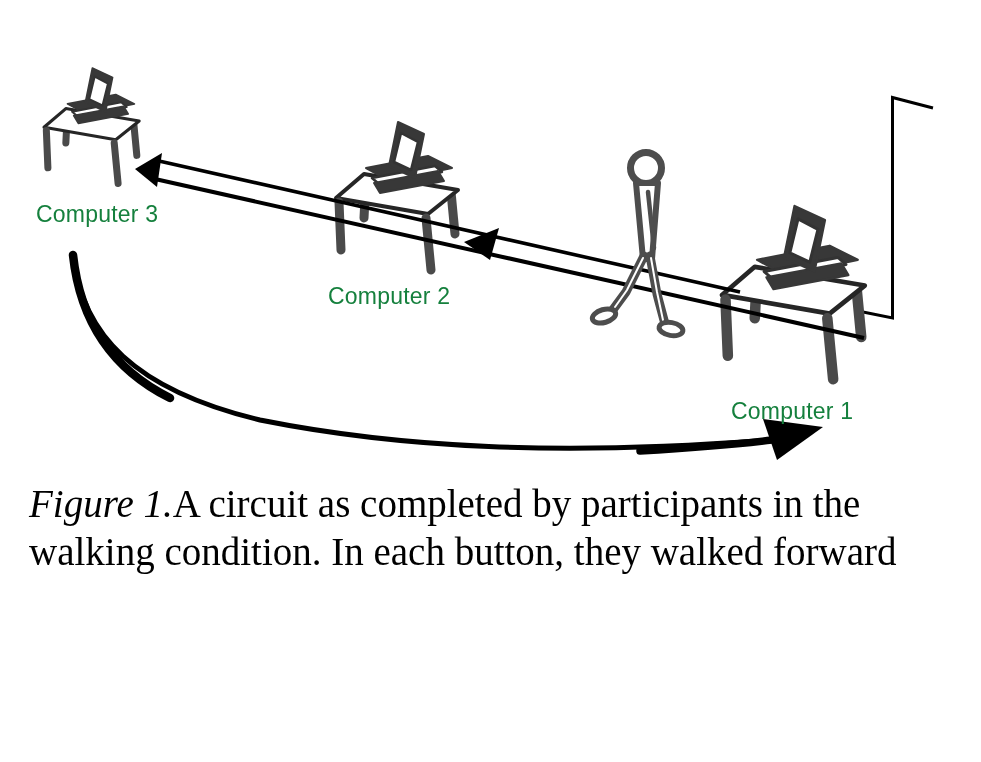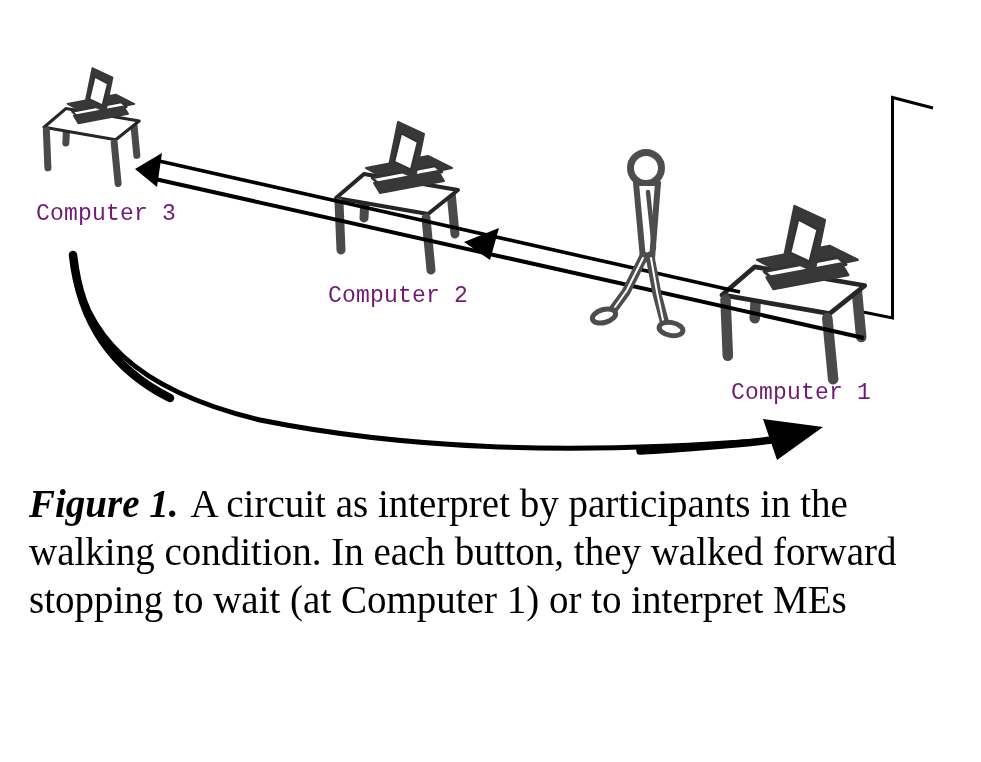--- a/index.html
+++ b/index.html
@@ -2,30 +2,30 @@
 <html><head>
 <meta charset="utf-8">
 <style>
   html,body{margin:0;padding:0;background:#fff;}
   .canvas{
     position:relative;width:981px;height:762px;background:#ffffff;
     overflow:hidden;font-family:"DejaVu Sans",sans-serif;
   }
   .diagram-svg{position:absolute;left:0;top:0;}
   .station-label{
-    position:absolute;font-size:23px;color:#701a75;white-space:nowrap;
-    font-family:Liberation Mono, monospace;letter-spacing:0.2px;
+    position:absolute;font-size:23px;color:#15803d;white-space:nowrap;
+    font-family:Liberation Sans, sans-serif;letter-spacing:0.2px;
   }
   .caption{
     position:absolute;left:29px;top:480px;width:935px;
     font-family:"Liberation Serif",serif;font-size:39px;line-height:48px;
     color:#000;
   }
   .cap-line{white-space:nowrap;}
-  .fig-num{font-style:italic;margin-right:12px;font-weight:bold;}
+  .fig-num{font-style:italic;}
   
   .leg{stroke:#4a4a4a;stroke-width:9;stroke-linecap:round;fill:none;}
   .tabletop{fill:#ffffff;stroke:#262626;stroke-width:4;stroke-linejoin:round;}
   .dark{fill:#383838;stroke:#383838;stroke-width:2;stroke-linejoin:round;}
   .band{fill:#ffffff;stroke:#333333;stroke-width:2.5;stroke-linejoin:round;}
   .ink{stroke:#000000;fill:none;}
   .ah{fill:#000000;stroke:none;}
   .person-stroke{stroke:#4d4d4d;fill:none;stroke-linecap:round;stroke-linejoin:round;}
   .person-fill{fill:#ffffff;stroke:#4d4d4d;stroke-linejoin:round;}
   .hl{stroke:#ffffff;fill:none;stroke-width:2;stroke-linecap:round;}
@@ -96,23 +96,22 @@
     <g>
       <path class="ink" stroke-width="5" stroke-linecap="round" d="M73,255 C82,335 135,390 260,420 C400,448 560,456 770,440"></path>
       <path class="ink" stroke-width="8.5" stroke-linecap="round" d="M73,255 C80,320 110,368 170,398"></path>
       <path class="ink" stroke-width="7.5" stroke-linecap="round" d="M640,451 C690,448 730,445 772,440"></path>
       <polygon class="ah" points="763,419 823,427 777,460"></polygon>
     </g>
   </svg>
 
   <div class="station-label" style="left:36px;top:201px">Computer 3</div>
   <div class="station-label" style="left:328px;top:283px">Computer 2</div>
-  <div class="station-label" style="left:731px;top:380px">Computer 1</div>
+  <div class="station-label" style="left:731px;top:398px">Computer 1</div>
 
   <div class="caption">
     <div class="cap-line">
-      <span class="fig-num">Figure 1.</span><span>A circuit as interpret by participants in the</span>
+      <span class="fig-num">Figure 1.</span><span>A circuit as completed by participants in the</span>
     </div>
     <div class="cap-line">walking condition. In each button, they walked forward</div>
-    <div class="cap-line">stopping to wait (at Computer 1) or to interpret MEs</div>
   </div>
 
 </div>
 
 </body></html>

